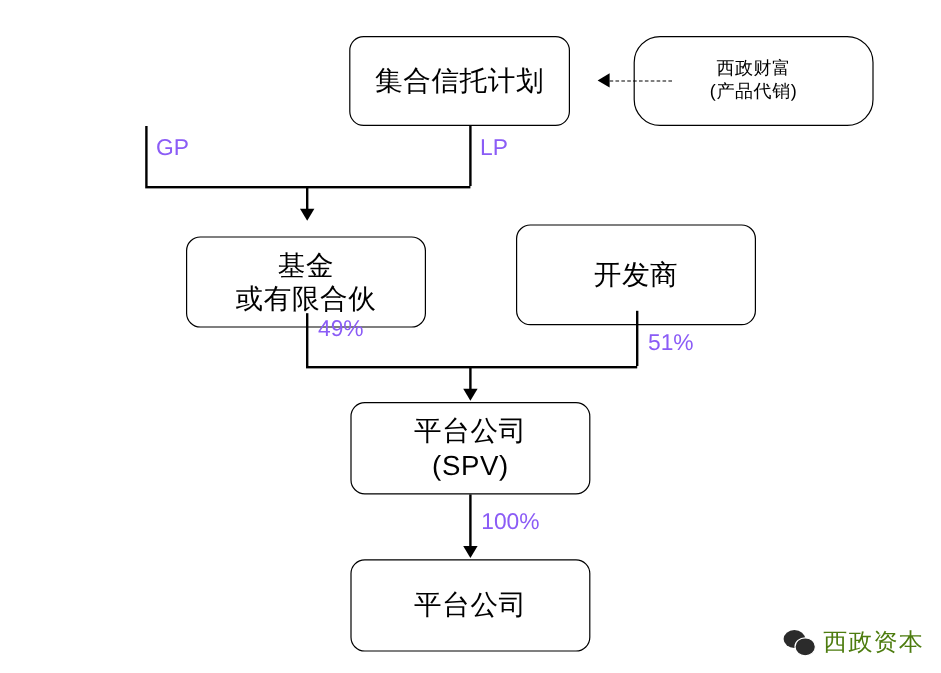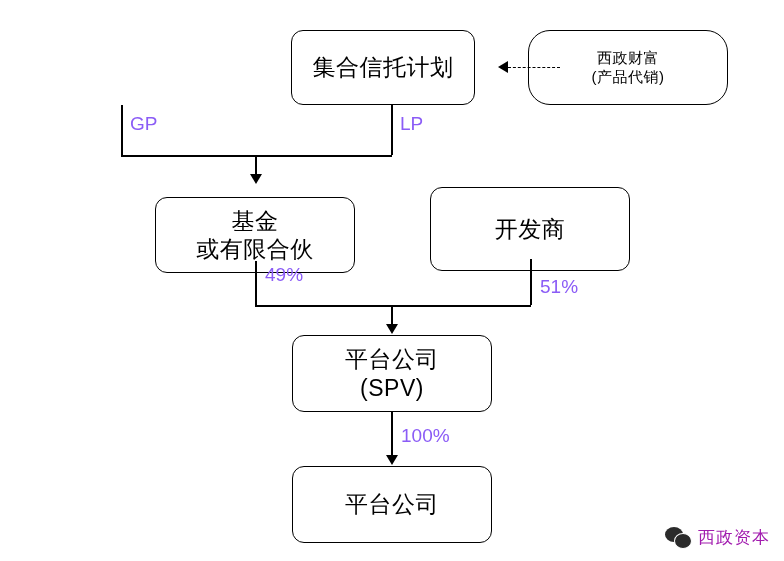--- a/index.html
+++ b/index.html
@@ -91,22 +91,22 @@
   }
   .wx-logo .b2 {
     position: absolute;
     left: 9px; top: 6px;
     width: 16px; height: 14px;
     border-radius: 50%;
     background: #2b2b2b;
     border: 1.5px solid #ffffff;
   }
   .wm-text {
-    font-size: 17px;
-    color: #a21caf;
+    font-size: 20px;
+    color: #4d7c0f;
     letter-spacing: 1px;
   }
 </style>
 </head>
 <body>
 
 <div id="canvas">
 
 
   <div class="node" style="left:291px; top:30px; width:184px; height:75px;">

